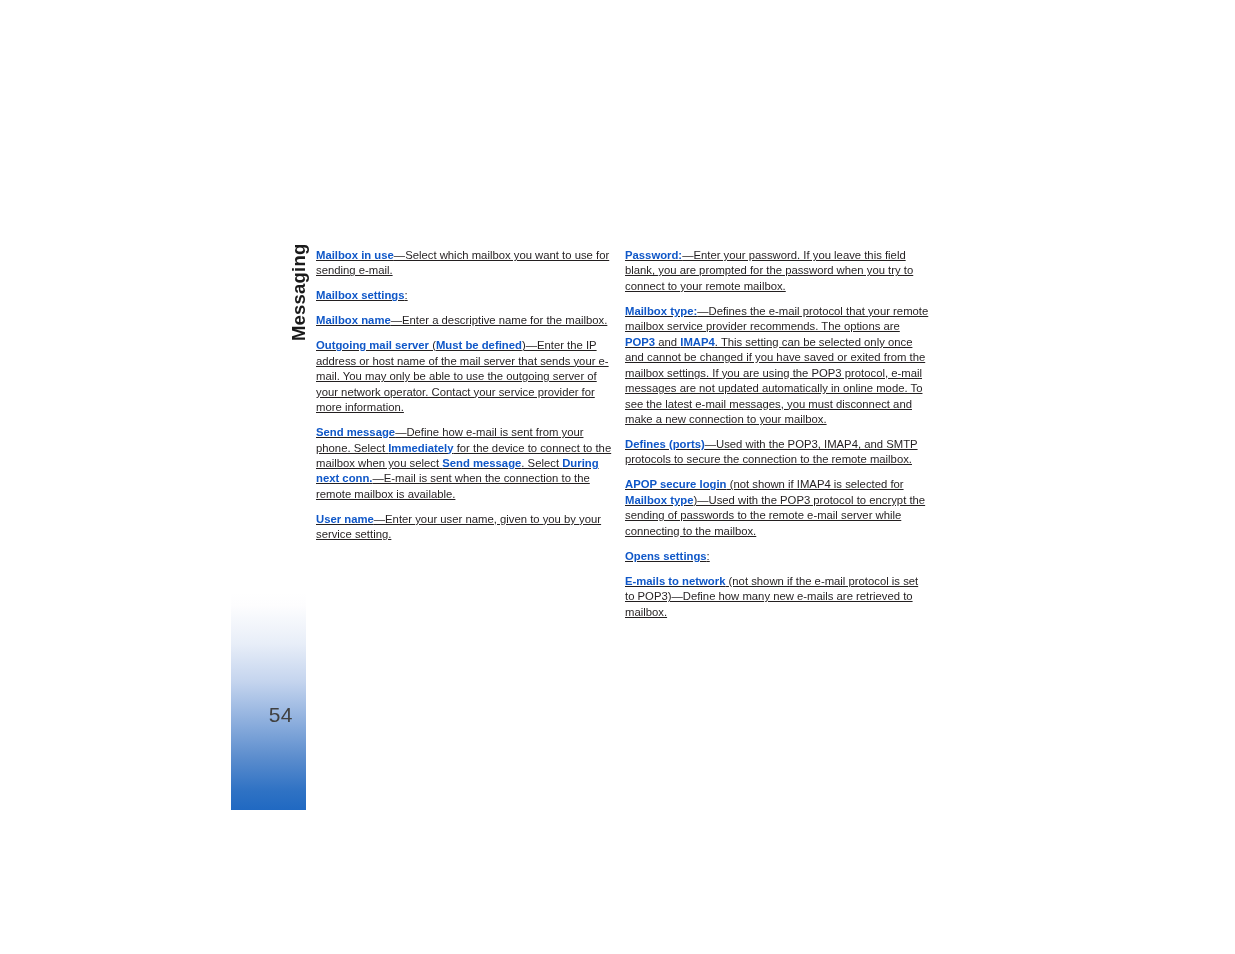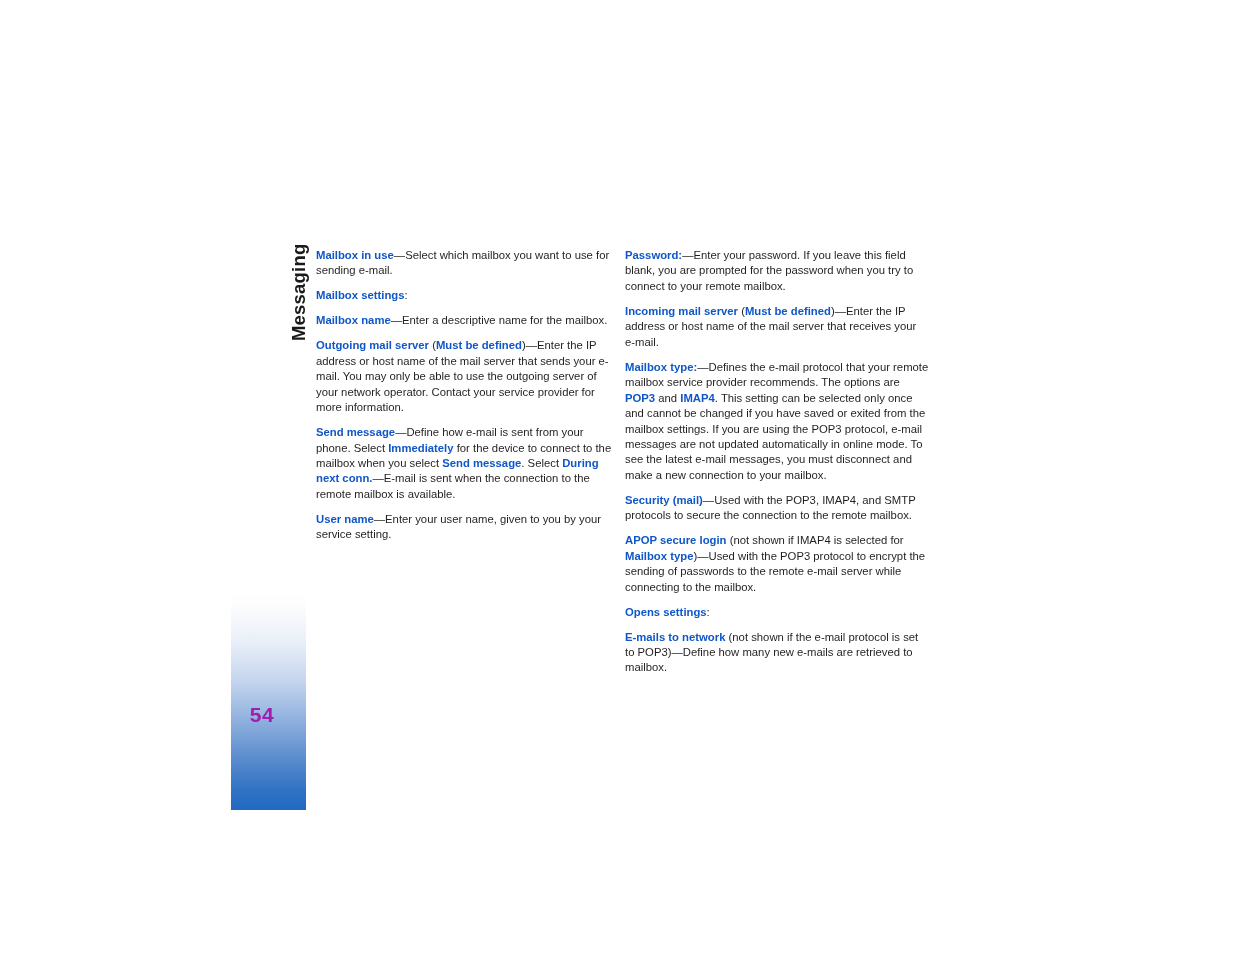--- a/index.html
+++ b/index.html
@@ -69,38 +69,39 @@
     font-size: 18.5px;
     font-weight: bold;
     letter-spacing: 0.2px;
     color: #1a1a1a;
   }
   #page-number {
     position: absolute;
     left: 231px;
     top: 703px;
     width: 62px;
-    text-align: center;
+    text-align: right;
     font-family: "Liberation Sans", sans-serif;
     font-size: 21px;
-    font-weight: bold;
-    color: #a21caf;
+    font-weight: normal;
+    color: #404040;
     letter-spacing: 0.5px;
   }
 
   
   .column {
     position: absolute;
     top: 248px;
     width: 304px;
     font-family: "Liberation Sans", sans-serif;
     font-size: 11.3px;
     line-height: 15.45px;
     color: #231f20;
     text-align: left;
+    text-decoration: underline;
   }
   #col-left  { left: 316px; }
   #col-right { left: 625px; }
 
   .para {
     margin: 0 0 9.5px 0;
     padding: 0;
   }
   .para:last-child { margin-bottom: 0; }
 
@@ -131,21 +132,20 @@
   <div class="column" id="col-left">
       <p class="para"><b class="kw">Mailbox in use</b><span class="pl">—Select which mailbox you want to use for sending e-mail.</span></p>
       <p class="para"><b class="kw">Mailbox settings</b><span class="pl">:</span></p>
       <p class="para"><b class="kw">Mailbox name</b><span class="pl">—Enter a descriptive name for the mailbox.</span></p>
       <p class="para"><b class="kw">Outgoing mail server</b><span class="pl"> (</span><b class="kw">Must be defined</b><span class="pl">)—Enter the IP address or host name of the mail server that sends your e-mail. You may only be able to use the outgoing server of your network operator. Contact your service provider for more information.</span></p>
       <p class="para"><b class="kw">Send message</b><span class="pl">—Define how e-mail is sent from your phone. Select </span><b class="kw">Immediately</b><span class="pl"> for the device to connect to the mailbox when you select </span><b class="kw">Send message</b><span class="pl">. Select </span><b class="kw">During next conn.</b><span class="pl">—E-mail is sent when the connection to the remote mailbox is available.</span></p>
       <p class="para"><b class="kw">User name</b><span class="pl">—Enter your user name, given to you by your service setting.</span></p>
     </div>
   <div class="column" id="col-right">
       <p class="para"><b class="kw">Password:</b><span class="pl">—Enter your password. If you leave this field blank, you are prompted for the password when you try to connect to your remote mailbox.</span></p>
-      <p class="para"><b class="kw">Incoming mail server</b><span class="pl"> (</span><b class="kw">Must be defined</b><span class="pl">)—Enter the IP address or host name of the mail server that receives your e-mail.</span></p>
       <p class="para"><b class="kw">Mailbox type:</b><span class="pl">—Defines the e-mail protocol that your remote mailbox service provider recommends. The options are </span><b class="kw">POP3</b><span class="pl"> and </span><b class="kw">IMAP4</b><span class="pl">. This setting can be selected only once and cannot be changed if you have saved or exited from the mailbox settings. If you are using the POP3 protocol, e-mail messages are not updated automatically in online mode. To see the latest e-mail messages, you must disconnect and make a new connection to your mailbox.</span></p>
-      <p class="para"><b class="kw">Security (mail)</b><span class="pl">—Used with the POP3, IMAP4, and SMTP protocols to secure the connection to the remote mailbox.</span></p>
+      <p class="para"><b class="kw">Defines (ports)</b><span class="pl">—Used with the POP3, IMAP4, and SMTP protocols to secure the connection to the remote mailbox.</span></p>
       <p class="para"><b class="kw">APOP secure login</b><span class="pl"> (not shown if IMAP4 is selected for </span><b class="kw">Mailbox type</b><span class="pl">)—Used with the POP3 protocol to encrypt the sending of passwords to the remote e-mail server while connecting to the mailbox.</span></p>
       <p class="para"><b class="kw">Opens settings</b><span class="pl">:</span></p>
       <p class="para"><b class="kw">E-mails to network</b><span class="pl"> (not shown if the e-mail protocol is set to POP3)—Define how many new e-mails are retrieved to mailbox.</span></p>
     </div>
 
 </div>
 
 </body></html>

